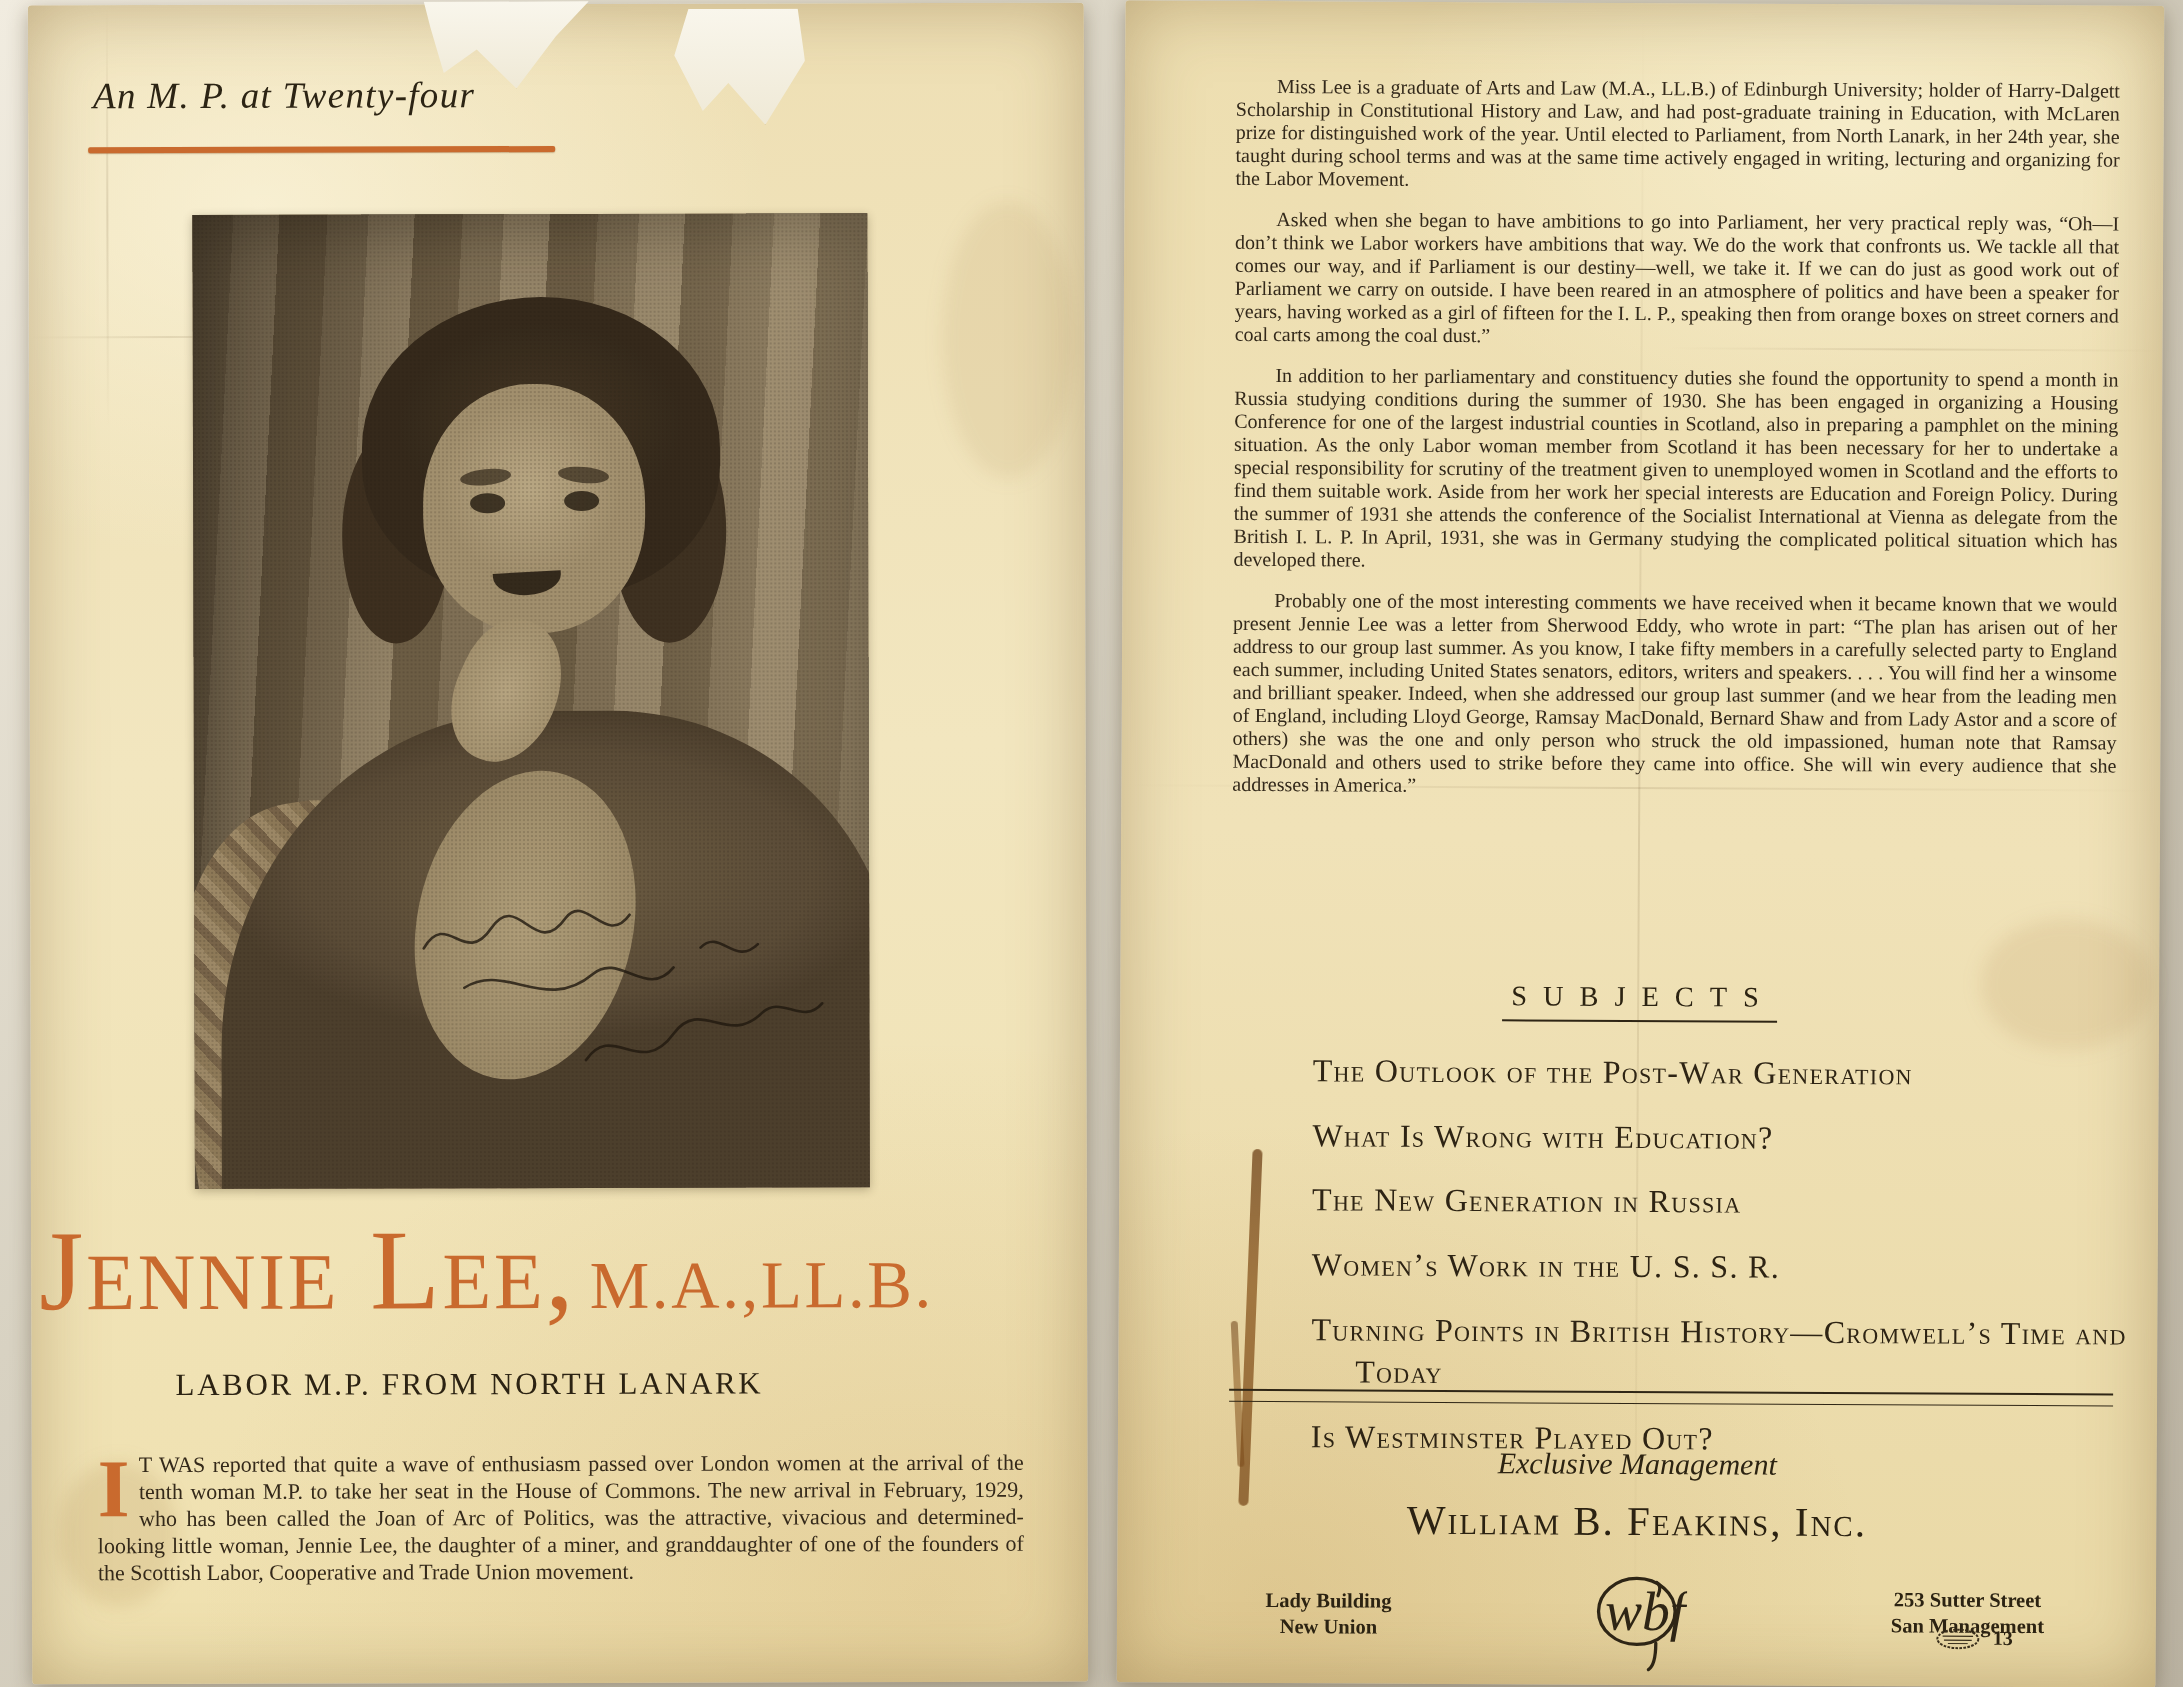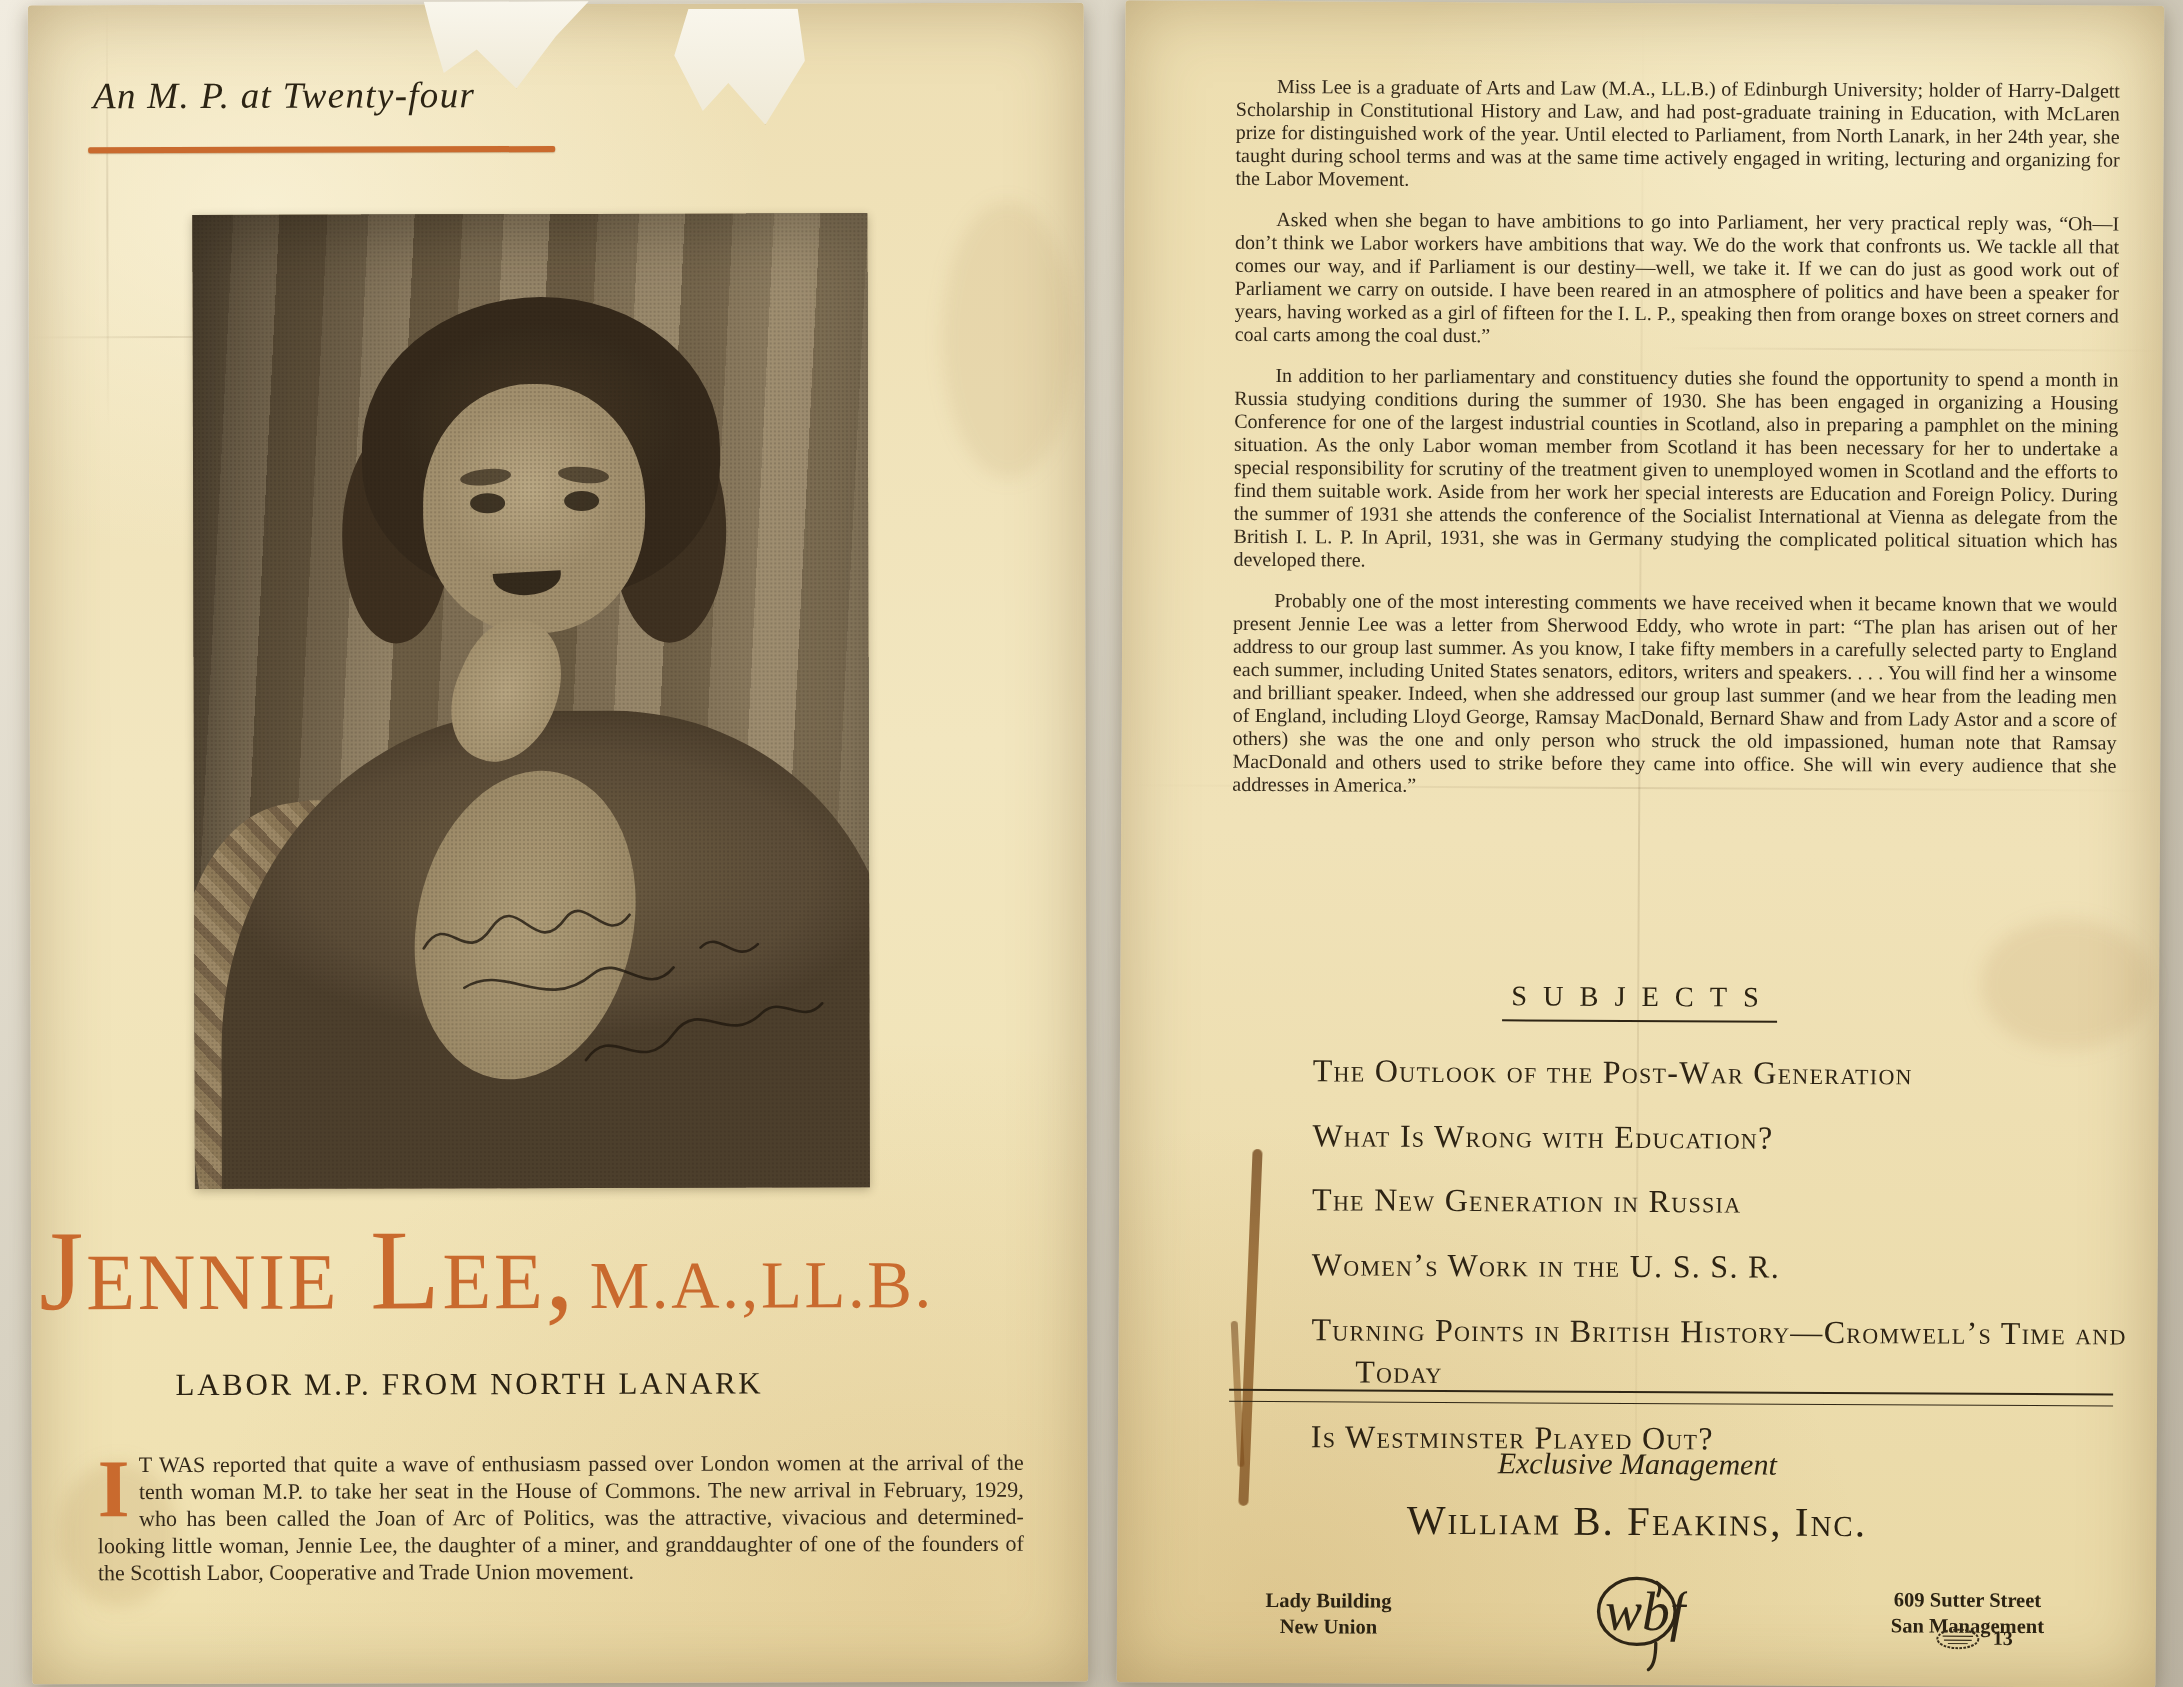--- a/index.html
+++ b/index.html
@@ -176,21 +176,21 @@
   </div>
 
   <svg class="monogram" width="99" height="132" viewBox="0 0 150 200">
     <ellipse cx="74" cy="84" rx="58" ry="50" fill="none" stroke="#2e2515" stroke-width="5"></ellipse>
     <text x="26" y="112" font-family="Liberation Serif, serif" font-style="italic" font-size="84" fill="#2e2515">wbf</text>
     <path d="M106,60 Q112,44 104,40" fill="none" stroke="#2e2515" stroke-width="5" stroke-linecap="round"></path>
     <path d="M103,132 Q103,165 92,172" fill="none" stroke="#2e2515" stroke-width="5" stroke-linecap="round"></path>
   </svg>
 
   <div class="addr addr-right">
-    <div>609 Sutter Street</div>
+    <div>253 Sutter Street</div>
     <div>San Management</div>
   </div>
 
   <div class="stamp-row">
     <svg width="44" height="22.5" viewBox="0 0 66 34">
       <ellipse cx="33" cy="17" rx="31" ry="14" fill="none" stroke="#3a2f1c" stroke-width="3" stroke-dasharray="4 2"></ellipse>
       <line x1="10" y1="13" x2="56" y2="13" stroke="#3a2f1c" stroke-width="2"></line>
       <line x1="12" y1="19" x2="54" y2="19" stroke="#3a2f1c" stroke-width="2"></line>
       <line x1="18" y1="24" x2="48" y2="24" stroke="#3a2f1c" stroke-width="1.5"></line>
     </svg>

